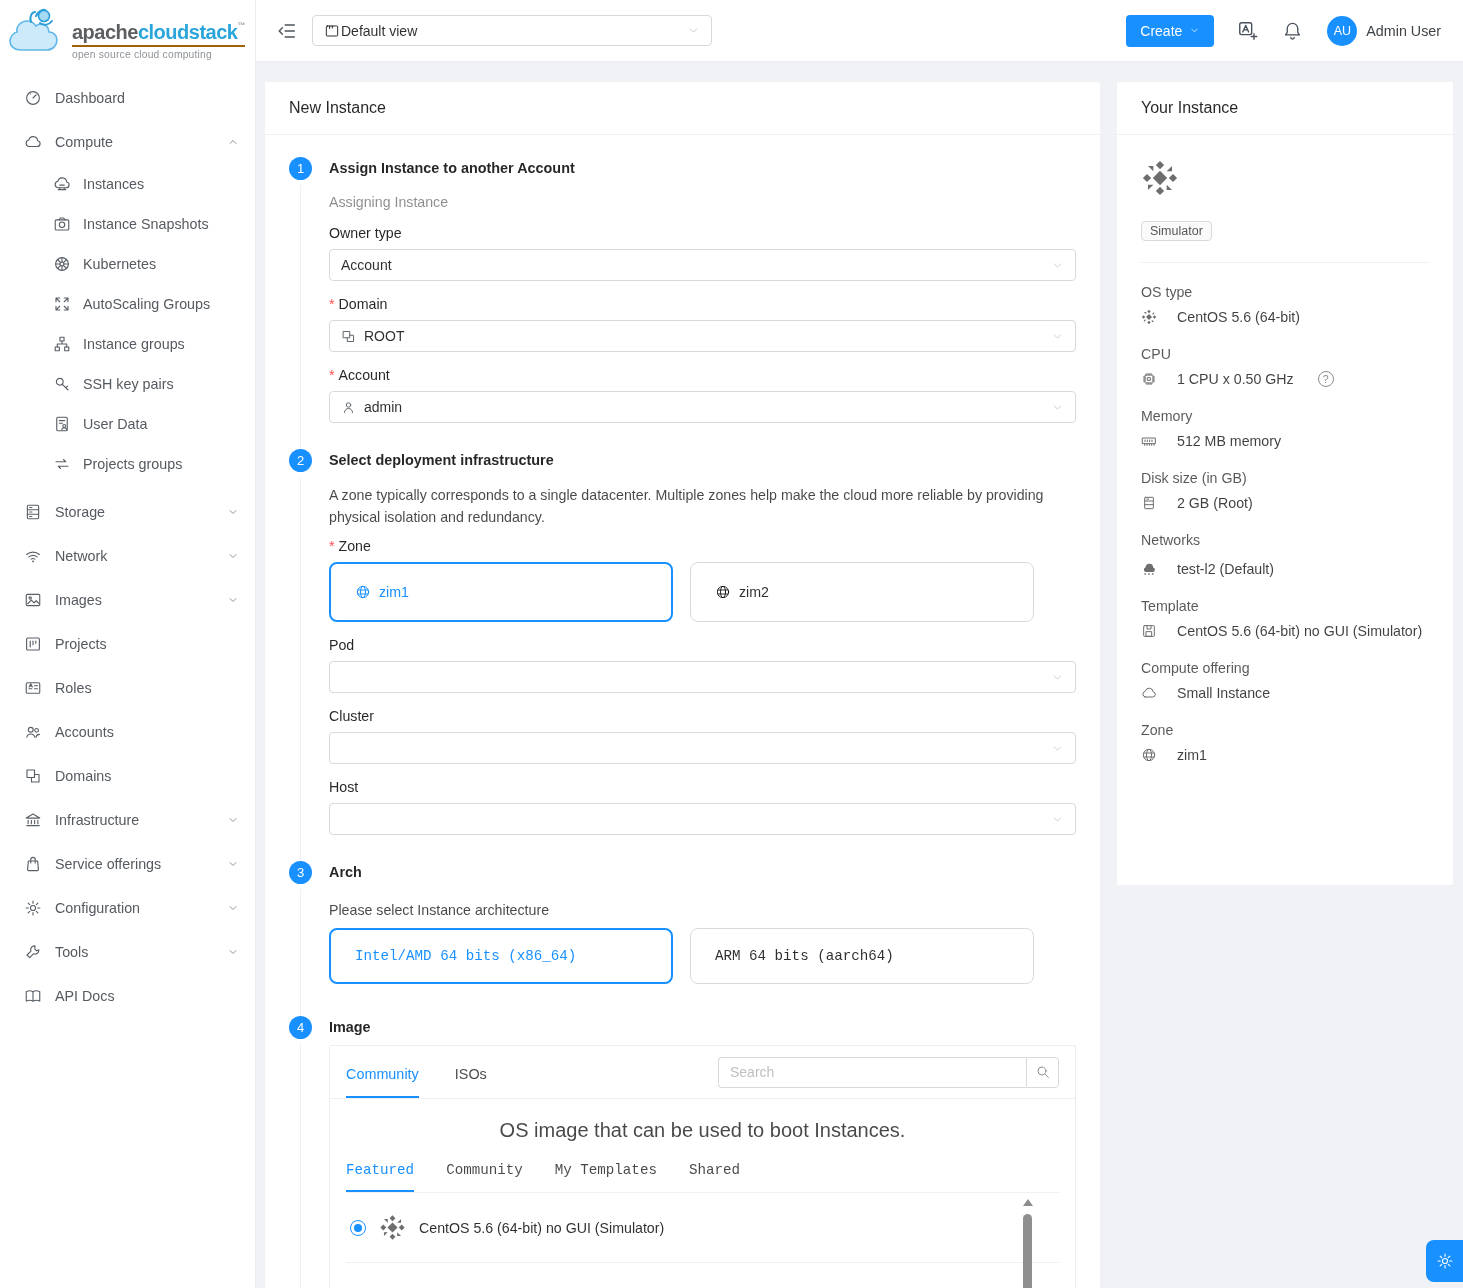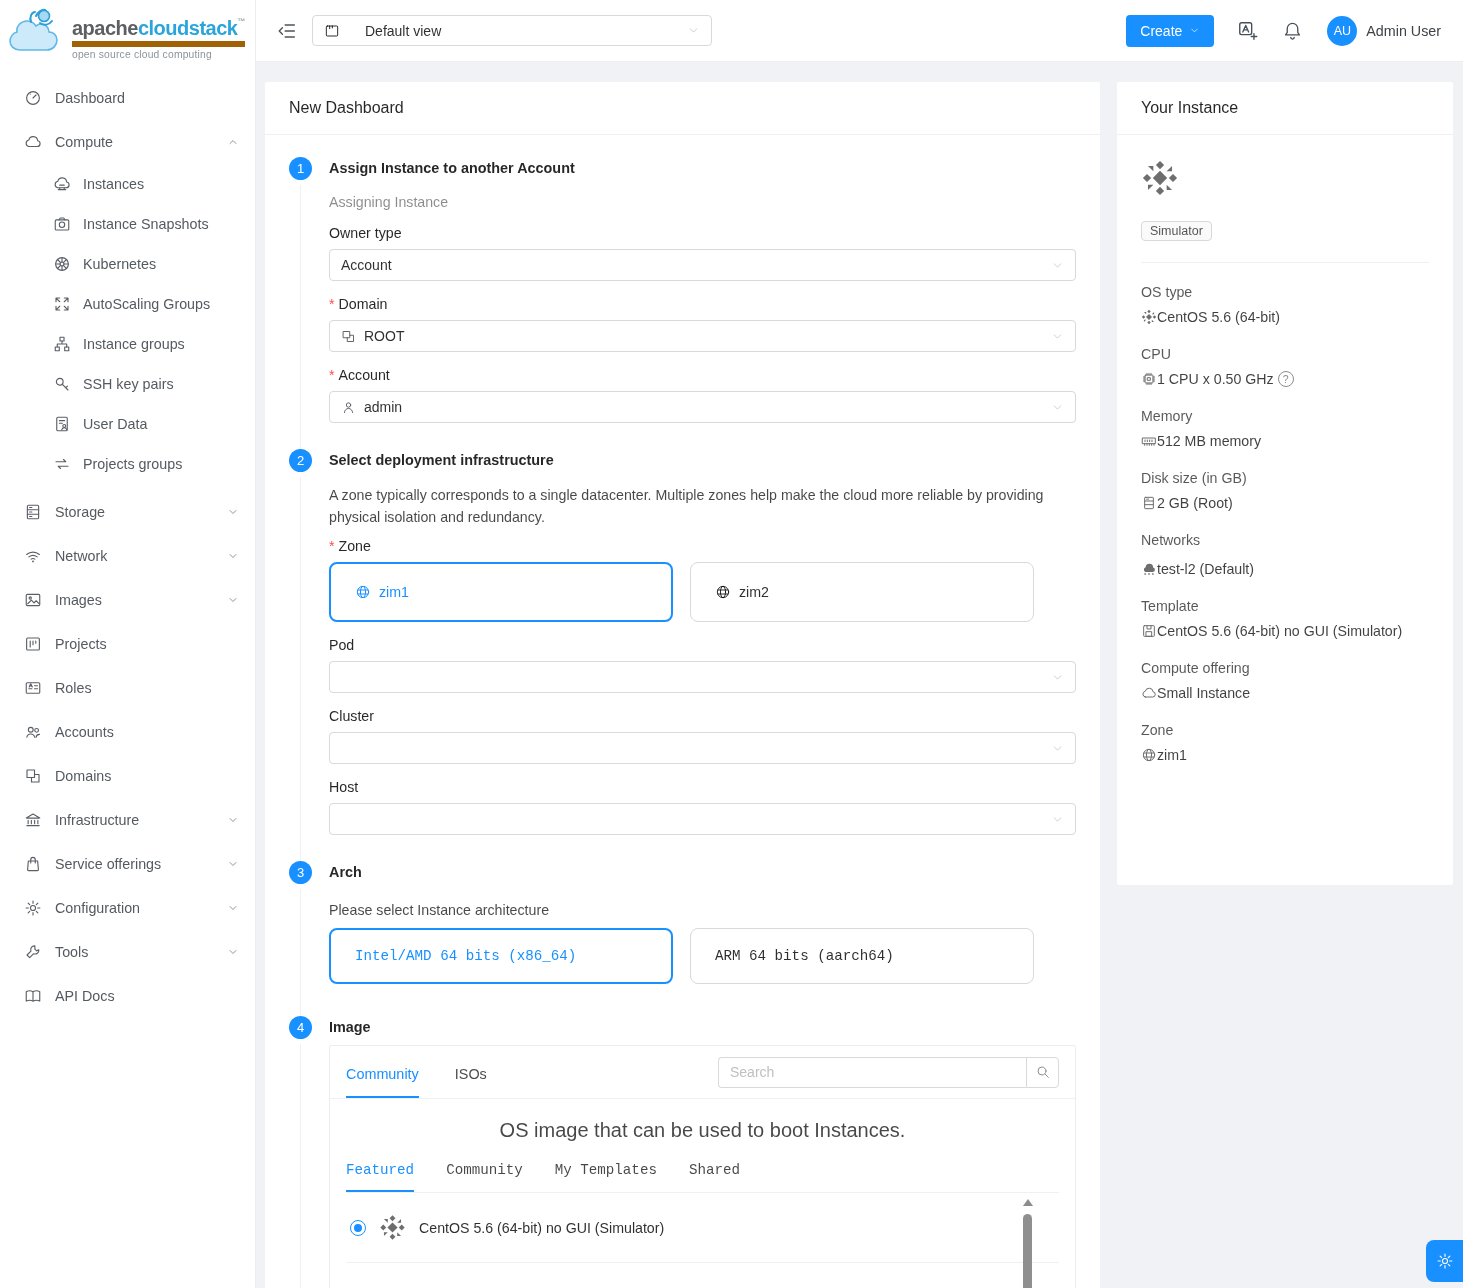--- a/index.html
+++ b/index.html
@@ -8,34 +8,34 @@
   svg { display:block; }
   .ic { stroke:currentColor; fill:none; stroke-width:1.5; stroke-linecap:round; stroke-linejoin:round; }
 
   
   .sidebar { position:absolute; left:0; top:0; width:256px; height:1288px; background:#fff; border-right:1px solid #ebedf0; z-index:5; }
   .logo { display:flex; align-items:flex-end; gap:4px; padding:6px 10px 4px 6px; height:64px; }
   .logo-text .line1 { font-size:20px; font-weight:bold; letter-spacing:-.5px; }
   .logo-text .p1 { color:#5c6063; }
   .logo-text .p2 { color:#2aa5dc; }
   .logo-text .tm { font-size:8px; color:#9aa0a5; vertical-align:top; }
-  .logo-text .tagline { font-size:10.3px; color:#8d9398; border-top:6px solid #a16207; padding-top:2px; margin-top:1px; letter-spacing:.2px; }
+  .logo-text .tagline { font-size:10.3px; color:#8d9398; border-top:2px solid #a16207; padding-top:2px; margin-top:1px; letter-spacing:.2px; }
   .nav { padding-top:12px; }
   .nav-item { display:flex; align-items:center; height:44px; padding:0 16px 0 24px; color:#555a60; cursor:pointer; }
   .nav-item .nicon { width:18px; height:18px; margin-right:13px; color:#595f66; flex:0 0 18px; }
   .nav-item .nlabel { font-size:14.3px; }
   .nav-item .caret { margin-left:auto; color:#6b7075; }
   .subnav .nav-item { height:40px; padding-left:53px; }
   .subnav .nav-item .nicon { margin-right:12px; }
   .subnav { padding-bottom:6px; }
 
   
   .topbar { position:absolute; left:256px; top:0; right:0; height:62px; background:#fff; display:flex; align-items:center; padding:0 22px 0 20px; border-bottom:1px solid #eceef1; z-index:4; }
   .fold { width:22px; height:22px; color:#4e5increment4; color:#4e5459; margin-right:14px; cursor:pointer; }
-  .view-select { width:400px; height:31px; border:1px solid #d9d9d9; border-radius:4px; display:flex; align-items:center; padding:0 11px; gap:25px; color:rgba(0,0,0,.82); background:#fff; cursor:pointer; }
+  .view-select { width:400px; height:31px; border:1px solid #d9d9d9; border-radius:4px; display:flex; align-items:center; padding:0 11px; gap:1px; color:rgba(0,0,0,.82); background:#fff; cursor:pointer; }
   .view-select .vchev { margin-left:auto; color:#bfbfbf; }
   .top-right { margin-left:auto; display:flex; align-items:center; gap:23px; }
   .btn-create { height:32px; min-width:88px; background:#1890ff; color:#fff; border:none; border-radius:4px; font-size:14px; font-family:inherit; display:flex; align-items:center; justify-content:center; gap:7px; padding:0 14px; cursor:pointer; }
   .tool-ic { width:22px; height:22px; color:#47505a; cursor:pointer; }
   .user { display:flex; align-items:center; gap:9px; cursor:pointer; }
   .avatar { width:30px; height:30px; border-radius:50%; background:#1890ff; color:#fff; font-size:12.5px; display:flex; align-items:center; justify-content:center; }
   .uname { color:#3e4347; font-size:14.3px; }
 
   
   .card { position:absolute; background:#fff; border-radius:2px; }
@@ -91,21 +91,21 @@
   .scrollbar .sb-up { width:0; height:0; border-left:5px solid transparent; border-right:5px solid transparent; border-bottom:7px solid #8c8c8c; margin:0 auto; }
   .scrollbar .sb-thumb { position:absolute; left:1px; right:1px; top:15px; bottom:-2px; background:#8f8f8f; border-radius:5px; }
 
   
   .sum-bd { padding:24px; }
   .big-os { width:38px; height:38px; color:#6e6e6e; margin-top:16px; }
   .tag { display:inline-block; margin-top:24px; border:1px solid #d9d9d9; background:#fafafa; border-radius:4px; padding:2px 8px; font-size:12.5px; color:rgba(0,0,0,.68); }
   .divider { height:1px; background:#f0f0f0; margin:21px 0; }
   .sec { margin-bottom:21px; }
   .sec .slabel { font-size:14.2px; color:rgba(0,0,0,.66); }
-  .sec .sval { display:flex; align-items:center; gap:0; margin-top:9px; color:rgba(0,0,0,.75); font-size:14.2px; }
+  .sec .sval { display:flex; align-items:center; gap:20px; margin-top:9px; color:rgba(0,0,0,.75); font-size:14.2px; }
   .sec .sic { width:16px; height:16px; color:#6e6e6e; flex:0 0 16px; }
   .help { width:16px; height:16px; border:1px solid #8c8c8c; border-radius:50%; color:#8c8c8c; font-size:10.5px; display:inline-flex; align-items:center; justify-content:center; margin-left:4px; cursor:pointer; }
 
   
   .fab { position:absolute; right:0; bottom:6px; width:37px; height:42px; background:#1890ff; border-radius:8px 0 0 8px; display:flex; align-items:center; justify-content:center; color:#fff; cursor:pointer; z-index:9; }
 </style>
 </head>
 <body>
 
 <svg width="0" height="0" style="position:absolute">
@@ -562,21 +562,21 @@
       </span>
     <div class="user">
       <span class="avatar">AU</span>
       <span class="uname">Admin User</span>
     </div>
   </div>
 </div>
 
 <div class="card card-main">
   <div class="card-hd">
-      <span class="ttl">New Dashboard</span>
+      <span class="ttl">New Instance</span>
     </div>
   <div class="card-bd">
 
     <div class="step">
       <span class="rail"></span>
       <span class="step-dot">1</span>
       <div class="step-title">Assign Instance to another Account</div>
       <div class="step-sub muted">Assigning Instance</div>
 
       <div class="f-label">Owner type</div>

